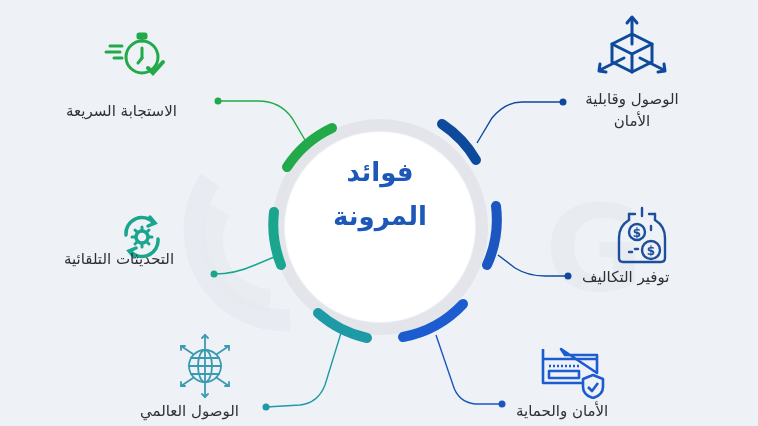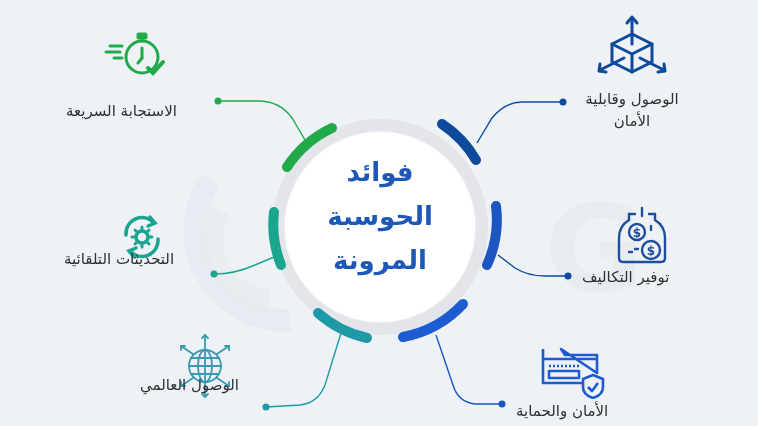--- a/index.html
+++ b/index.html
@@ -60,21 +60,20 @@
     <path d="M274 212 A110 110 0 0 0 281 265" stroke="#1aa68e"></path>
     <path d="M318 313 A110 110 0 0 0 367 338" stroke="#1e9aa6"></path>
     <path d="M442 124 A110 110 0 0 1 476 160" stroke="#0e4a9c"></path>
     <path d="M496 206 A110 110 0 0 1 487 265" stroke="#1c56c0"></path>
     <path d="M403 337 A110 110 0 0 0 463 304" stroke="#1d5bd0"></path>
   </g>
 </svg>
 
 <div class="center-title">
   <div>فوائد</div>
-  <div>الحوسبة</div>
   <div>المرونة</div>
 </div>
 
 <svg class="icon" style="left:104px;top:30px;" width="64" height="50" viewBox="0 0 64 50" fill="none" stroke="#22a94a" stroke-width="3" stroke-linecap="round">
   <circle cx="38" cy="27" r="16"></circle>
   <line x1="38" y1="8" x2="38" y2="11"></line>
   <rect x="34" y="4" width="8" height="4" rx="1" fill="#22a94a"></rect>
   <line x1="38" y1="18" x2="38" y2="28"></line>
   <line x1="38" y1="28" x2="34" y2="33"></line>
   <line x1="2" y1="22" x2="16" y2="22"></line>
@@ -150,19 +149,19 @@
   <path d="M2 4 L2 38 L42 38 M56 28 L56 10 L24 10 L20 4 Z"></path>
   <line x1="2" y1="14" x2="56" y2="14"></line>
   <rect x="8" y="26" width="30" height="7"></rect>
   <line x1="8" y1="21" x2="38" y2="21" stroke-dasharray="2 2"></line>
   <path d="M52 30 L62 34 L62 42 Q62 50 52 53 Q42 50 42 42 L42 34 Z" fill="#eef2f7"></path>
   <path d="M47 42 L51 46 L57 38"></path>
 </svg>
 
 <div class="label" style="left:66px;top:100px;">الاستجابة السريعة</div>
 <div class="label" style="left:64px;top:248px;">التحديثات التلقائية</div>
-<div class="label" style="left:140px;top:374px;">الوصول العالمي</div>
+<div class="label" style="left:140px;top:400px;">الوصول العالمي</div>
 <div class="label" style="left:576px;top:88px;width:112px;text-align:center;">
   <div>الوصول وقابلية</div>
   <div>الأمان</div>
 </div>
 <div class="label" style="left:582px;top:266px;">توفير التكاليف</div>
 <div class="label" style="left:516px;top:400px;">الأمان والحماية</div>
 
 </body></html>

